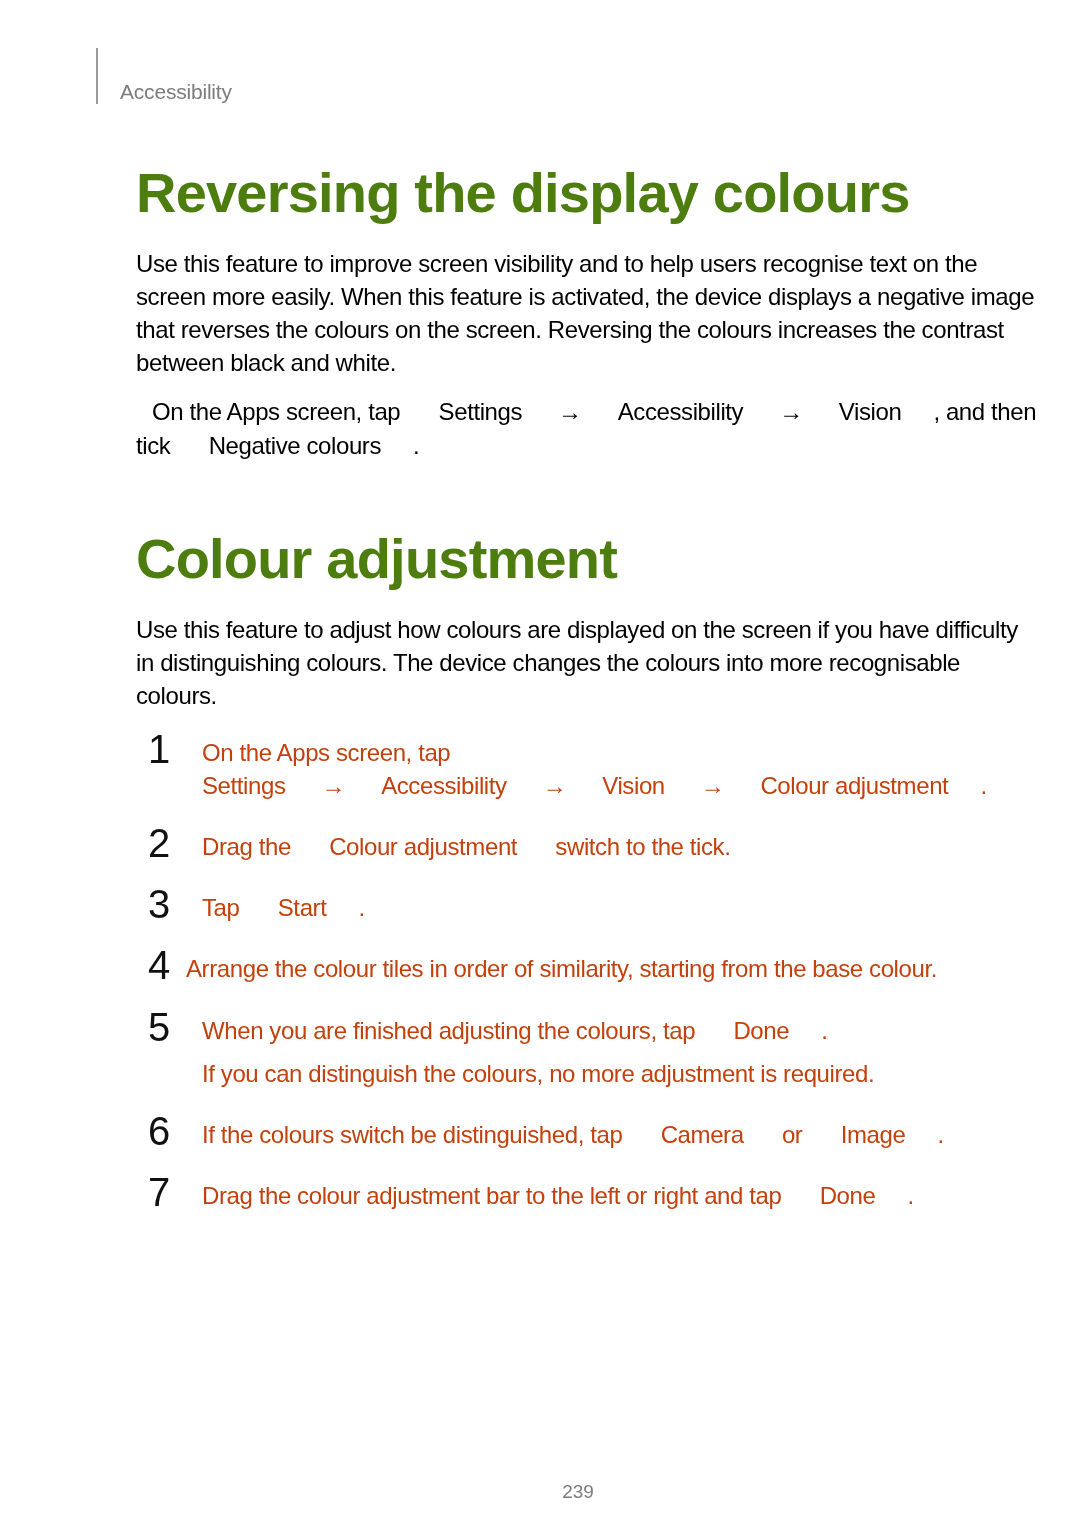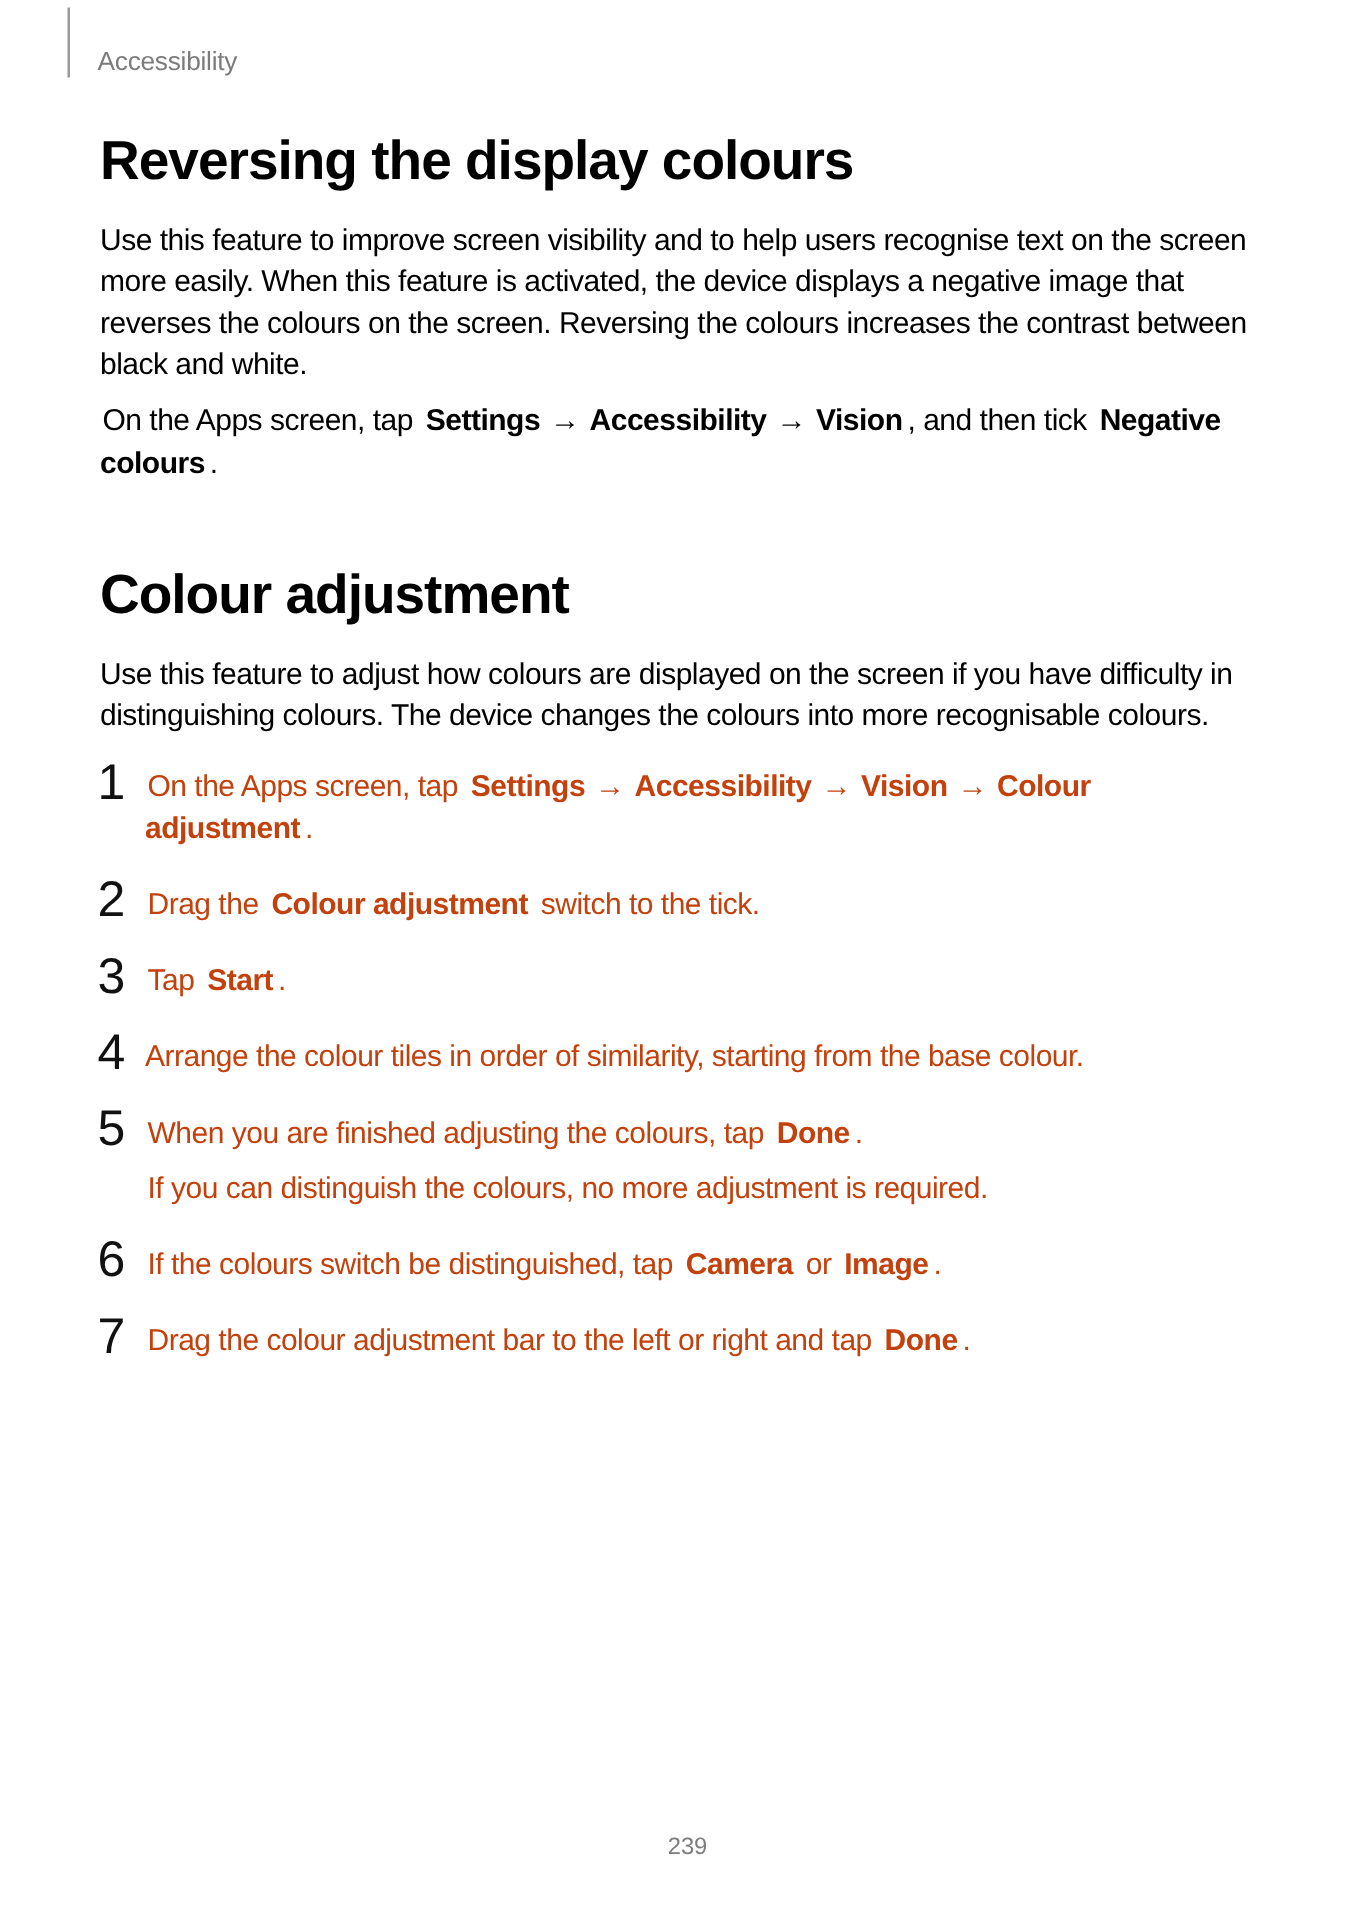--- a/index.html
+++ b/index.html
@@ -1,15 +1,15 @@
 <!DOCTYPE html>
 <html><head>
 <meta charset="utf-8">
 <style>
-  * { box-sizing: border-box; margin: 2px; padding: 0; }
+  * { box-sizing: border-box; margin: 16px; padding: 0; }
   html, body { width: 1080px; height: 1527px; background: #fff; }
   body {
     font-family: "Segoe UI", "Helvetica Neue", -apple-system, sans-serif;
     font-weight: 400;
     color: #1a1a1a;
     position: relative;
   }
   .tick {
     position: absolute;
     left: 48px;
@@ -26,24 +26,24 @@
     letter-spacing: -0.2px;
     color: #7c7c7c;
   }
   .content {
     position: absolute;
     left: 72px;
     top: 96px;
     width: 936px;
   }
   h1 {
-    font-size: 44px;
+    font-size: 56px;
     font-weight: 700;
     letter-spacing: -0.8px;
-    color: #000000;
+    color: #4d7c0f;
     margin-bottom: 22px;
   }
   .h1-second { margin-top: 64px; }
   p.body {
     font-size: 24px;
     line-height: 1.38;
     letter-spacing: -0.4px;
     color: #000000;
     margin-bottom: 12px;
   }
@@ -66,21 +66,21 @@
     content: counter(step);
     position: absolute;
     left: -4px;
     top: -14px;
     font-size: 40px;
     font-weight: 400;
     color: #111;
     letter-spacing: -1.5px;
   }
   .sub { display: block; margin-top: 10px; }
-  b { font-weight: 700; }
+  b { font-weight: 400; }
   .arrow { padding: 0 4px; }
   .more-icon {
     display: inline-block;
     vertical-align: -2px;
     width: 6px;
     height: 22px;
     position: relative;
     margin: 0 3px 0 2px;
   }
   .more-icon::before,

